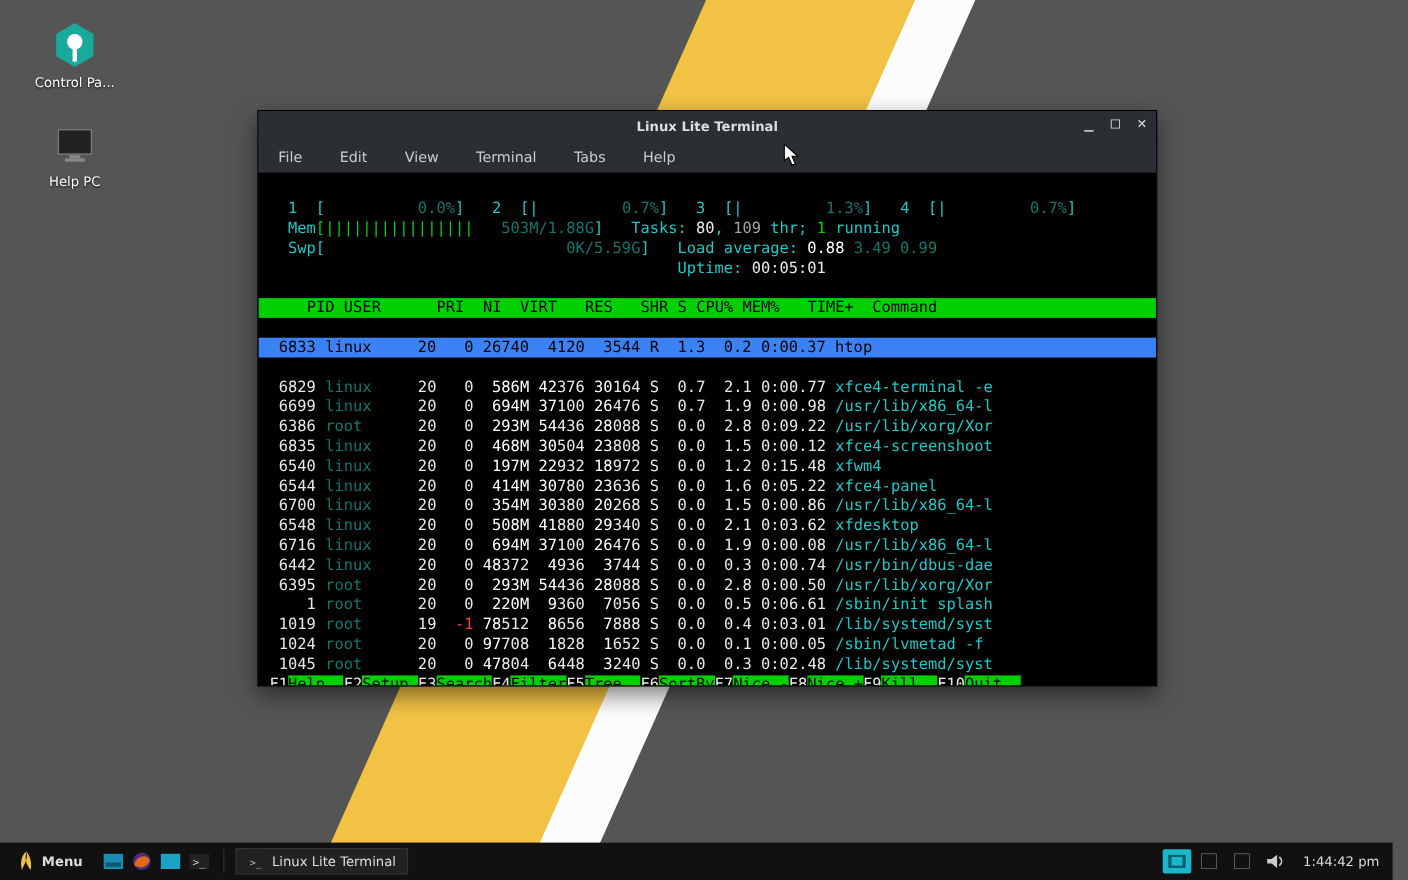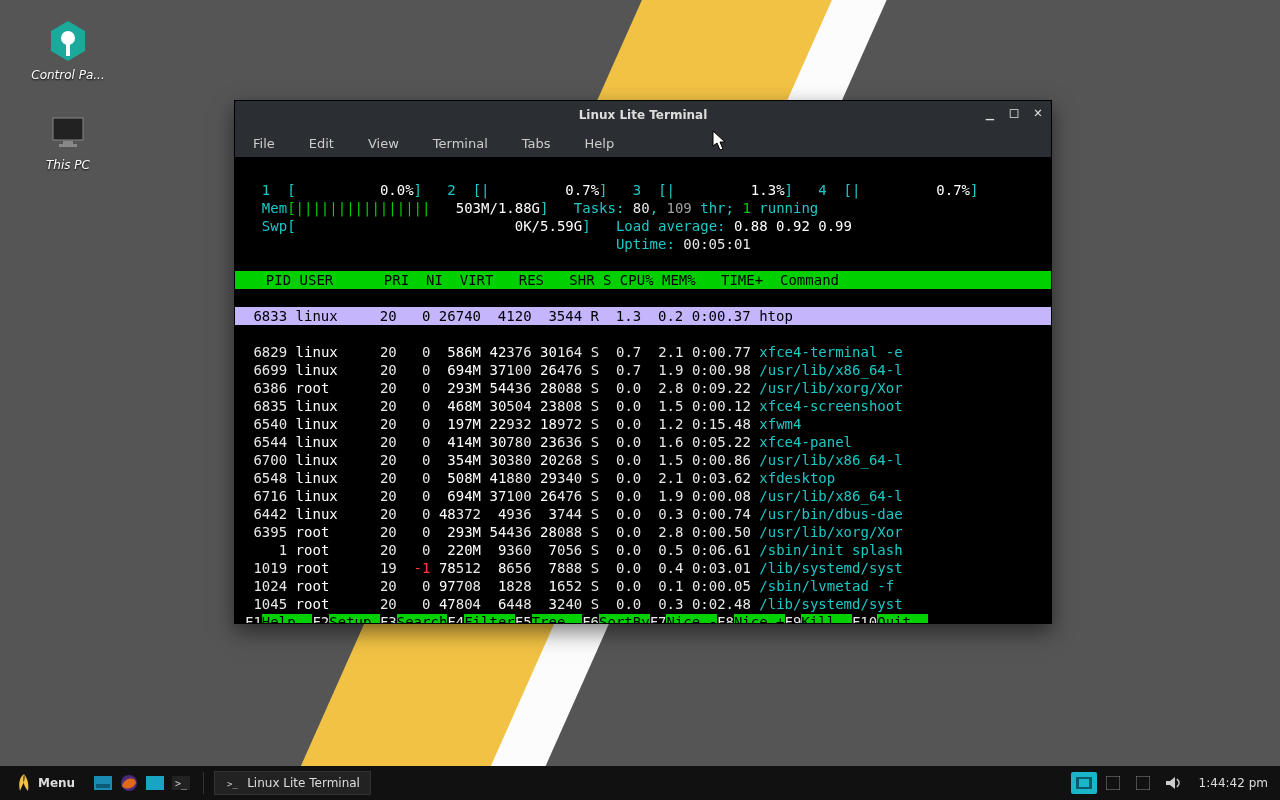--- a/index.html
+++ b/index.html
@@ -18,21 +18,21 @@
     transform: rotate(24deg);
     transform-origin: top left;
   }
   .stripe.yellow { background: #f1c244; left: 820px; top: -400px; }
   .stripe.white { background: #fcfcfc; left: 1010px; top: -400px; width: 50px; }
 
   
   .desktop-icons { position: absolute; left: 18px; top: 18px; display:flex; flex-direction:column; gap:26px; }
   .dicon { width: 100px; display:flex; flex-direction:column; align-items:center; gap:4px; cursor:pointer;}
   .dicon .glyph { width:46px; height:46px; display:flex; align-items:center; justify-content:center;}
-  .dicon .label { color:#fff; font-size:12px; text-align:right; text-shadow:0 1px 2px #000; white-space:nowrap; overflow:hidden; text-overflow:ellipsis; max-width:100px;font-style:italic;}
+  .dicon .label { color:#fff; font-size:12px; text-align:right; text-shadow:0 1px 2px #000; white-space:nowrap; overflow:hidden; text-overflow:ellipsis; max-width:100px;}
   svg { display:block; }
 
   
   .win {
     position:absolute; left:234px; top:100px; width:818px; height:524px;
     background:#2b2f33; border:1px solid #000; box-shadow:0 8px 20px rgba(0,0,0,.5);
     display:flex; flex-direction:column;
   }
   .titlebar {
     height:28px; background:#2b2f33; display:flex; align-items:center; justify-content:center;
@@ -46,31 +46,31 @@
   .term {
     flex:1; background:#000; font-family:"DejaVu Sans Mono","Liberation Mono",monospace;
     font-size:14px; line-height:18px; color:#ccc; padding:6px 10px 0 10px; overflow:hidden;
     white-space:pre;
   }
   .term .cyan { color:#1cc8c8; }
   .term .green { color:#00d000; }
   .term .red { color:#ff4040; }
   .term .magenta { color:#a3a3a3; }
   .term .white { color:#e8e8e8; }
-  .term .dim { color:#ffffff; }
+  .term .dim { color:#0f766e; }
   .term .brwhite { color:#fff;margin-top:28px; }
 
-  .hdr-row { background:#00d000; color:#000; display:block; width:calc(100% + 20px); margin-left:-10px; padding-left:14px; }
-  .sel-row { background:#c4b5fd; color:#000; display:block; width:calc(100% + 20px); margin-left:-10px; padding-left:10px;}
+  .hdr-row { background:#00d000; color:#000; display:block; width:calc(100% + 20px); margin-left:-10px; padding-left:27px; }
+  .sel-row { background:#3b82f6; color:#000; display:block; width:calc(100% + 20px); margin-left:-10px; padding-left:10px;}
   .fkeys { width:calc(100% + 20px); margin-left:-10px; padding-left:10px; white-space:pre;margin-top:32px; }
   .fkeys .fk { background:#00d000; color:#000; }
 
   
   .taskbar {
-    position:absolute; left:0; bottom:0; right:0; height:34px;
+    position:absolute; left:0; bottom:0; right:14px; height:34px;
     background:#111; display:flex; align-items:center; color:#ddd;
     font-size:12px; padding:0 6px; gap:6px;
   }
   .taskbar .menu-btn { display:flex; align-items:center; gap:6px; padding:4px 10px; cursor:pointer; font-weight:bold; }
   .taskbar .qlaunch { display:flex; gap:2px; }
   .taskbar .qlaunch .qi { width:24px; height:24px; display:flex; align-items:center; justify-content:center; cursor:pointer; }
   .taskbar .sep { width:1px; height:22px; background:#333; margin:0 4px;}
   .taskbar .taskbtn { display:flex; align-items:center; gap:6px; background:#222; padding:4px 10px; cursor:pointer; border:1px solid #333;}
   .taskbar .spacer { flex:1; }
   .taskbar .tray { display:flex; align-items:center; gap:10px; padding-right:4px;}
@@ -100,21 +100,21 @@
     <div class="label">Control Pa...</div>
   </div>
   <div class="dicon">
     <div class="glyph">
       <svg width="46" height="46" viewBox="0 0 46 46">
           <rect x="8" y="10" width="30" height="22" fill="#222" stroke="#888"></rect>
           <rect x="18" y="33" width="10" height="3" fill="#888"></rect>
           <rect x="14" y="36" width="18" height="3" fill="#888"></rect>
         </svg>
     </div>
-    <div class="label">This PC</div>
+    <div class="label">Help PC</div>
   </div>
 </div>
 
 <div class="win">
   <div class="titlebar">
     <span>Linux Lite Terminal</span>
     <div class="ctrls">
       <span>_</span>
       <span>□</span>
       <span>✕</span>
@@ -124,21 +124,21 @@
     <div class="mi">File</div>
     <div class="mi">Edit</div>
     <div class="mi">View</div>
     <div class="mi">Terminal</div>
     <div class="mi">Tabs</div>
     <div class="mi">Help</div>
   </div>
   <div class="term" id="term">
   <span class="cyan">1</span>  <span class="cyan">[</span>         <span class="dim"> 0.0%</span><span class="cyan">]</span>   <span class="cyan">2</span>  <span class="cyan">[|</span>        <span class="dim"> 0.7%</span><span class="cyan">]</span>   <span class="cyan">3</span>  <span class="cyan">[|</span>        <span class="dim"> 1.3%</span><span class="cyan">]</span>   <span class="cyan">4</span>  <span class="cyan">[|</span>        <span class="dim"> 0.7%</span><span class="cyan">]</span>
   <span class="cyan">Mem</span><span class="green">[||||||||||||||||</span>   <span class="dim">503M/1.88G</span><span class="cyan">]</span>   <span class="cyan">Tasks:</span> <span class="white">80</span><span class="cyan">, </span><span class="magenta">109</span><span class="cyan"> thr;</span> <span class="green">1</span><span class="cyan"> running</span>
-  <span class="cyan">Swp</span><span class="cyan">[</span>                          <span class="dim">0K/5.59G</span><span class="cyan">]</span>   <span class="cyan">Load average:</span> <span class="brwhite">0.88</span> <span class="dim">0.92</span> <span class="dim">0.99</span>
+  <span class="cyan">Swp</span><span class="cyan">[</span>                          <span class="dim">0K/5.59G</span><span class="cyan">]</span>   <span class="cyan">Load average:</span> <span class="brwhite">0.88</span> <span class="dim">3.49</span> <span class="dim">0.99</span>
                                             <span class="cyan">Uptime:</span> <span class="white">00:05:01</span>
 
 <span class="hdr-row">  PID USER      PRI  NI  VIRT   RES   SHR S CPU% MEM%   TIME+  Command                              </span>
 <span class="sel-row"> 6833 linux     20   0 26740  4120  3544 R  1.3  0.2 0:00.37 htop                                        </span>
 <span class="white"> 6829</span> <span class="dim">linux    </span><span class="white"> 20</span><span class="white">   0</span> <span class="brwhite"> 586M</span><span class="white"></span> <span class="brwhite">42</span><span class="white">376</span> <span class="brwhite">30</span><span class="white">164</span> <span class="white">S</span> <span class="white"> 0.7</span> <span class="white"> 2.1</span> <span class="white">0:00.77</span> <span class="cyan">xfce4-terminal -e</span>
 <span class="white"> 6699</span> <span class="dim">linux    </span><span class="white"> 20</span><span class="white">   0</span> <span class="brwhite"> 694M</span><span class="white"></span> <span class="brwhite">37</span><span class="white">100</span> <span class="brwhite">26</span><span class="white">476</span> <span class="white">S</span> <span class="white"> 0.7</span> <span class="white"> 1.9</span> <span class="white">0:00.98</span> <span class="cyan">/usr/lib/x86_64-l</span>
 <span class="white"> 6386</span> <span class="dim">root     </span><span class="white"> 20</span><span class="white">   0</span> <span class="brwhite"> 293M</span><span class="white"></span> <span class="brwhite">54</span><span class="white">436</span> <span class="brwhite">28</span><span class="white">088</span> <span class="white">S</span> <span class="white"> 0.0</span> <span class="white"> 2.8</span> <span class="white">0:09.22</span> <span class="cyan">/usr/lib/xorg/Xor</span>
 <span class="white"> 6835</span> <span class="dim">linux    </span><span class="white"> 20</span><span class="white">   0</span> <span class="brwhite"> 468M</span><span class="white"></span> <span class="brwhite">30</span><span class="white">504</span> <span class="brwhite">23</span><span class="white">808</span> <span class="white">S</span> <span class="white"> 0.0</span> <span class="white"> 1.5</span> <span class="white">0:00.12</span> <span class="cyan">xfce4-screenshoot</span>
 <span class="white"> 6540</span> <span class="dim">linux    </span><span class="white"> 20</span><span class="white">   0</span> <span class="brwhite"> 197M</span><span class="white"></span> <span class="brwhite">22</span><span class="white">932</span> <span class="brwhite">18</span><span class="white">972</span> <span class="white">S</span> <span class="white"> 0.0</span> <span class="white"> 1.2</span> <span class="white">0:15.48</span> <span class="cyan">xfwm4</span>
 <span class="white"> 6544</span> <span class="dim">linux    </span><span class="white"> 20</span><span class="white">   0</span> <span class="brwhite"> 414M</span><span class="white"></span> <span class="brwhite">30</span><span class="white">780</span> <span class="brwhite">23</span><span class="white">636</span> <span class="white">S</span> <span class="white"> 0.0</span> <span class="white"> 1.6</span> <span class="white">0:05.22</span> <span class="cyan">xfce4-panel</span>

